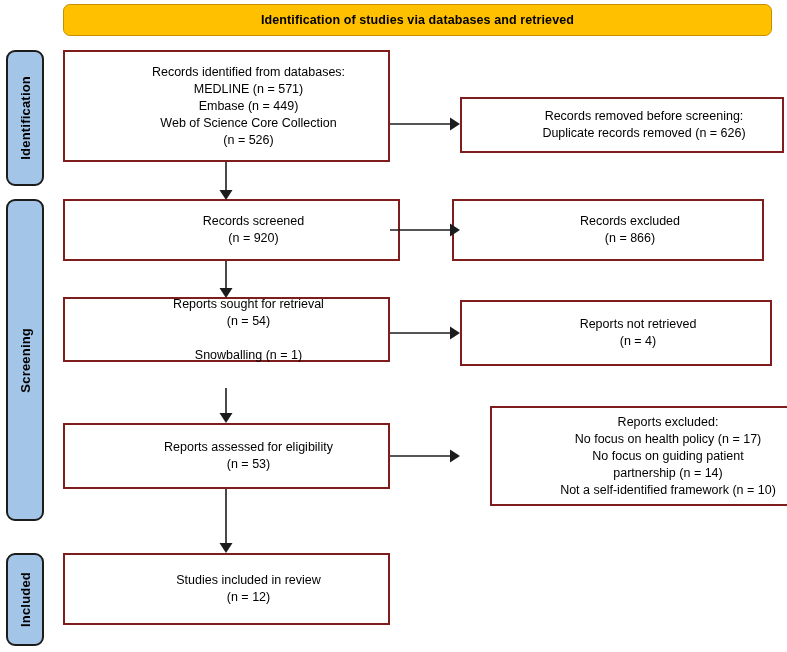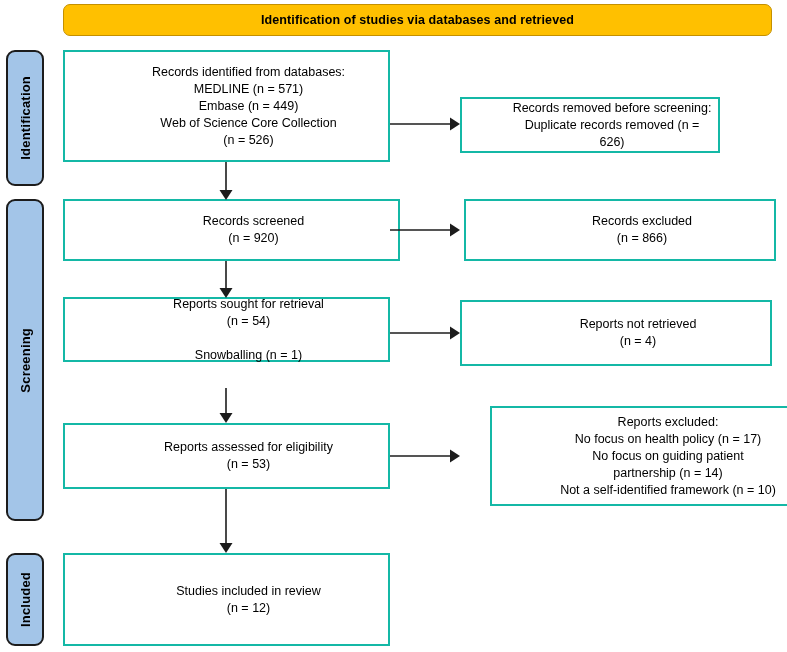--- a/index.html
+++ b/index.html
@@ -62,21 +62,21 @@
     writing-mode: vertical-rl;
     transform: rotate(180deg);
     white-space: nowrap;
     letter-spacing: 0.2px;
   }
 
   
   .box {
     position: absolute;
     background: #ffffff;
-    border: 2px solid #14b8a6;
+    border: 2px solid #7f1d1d;
     box-sizing: border-box;
     display: flex;
     align-items: center;
     justify-content: center;
     text-align: center;
     padding-left: 44px;
   }
   .box-text {
     font-size: 12.5px;
     line-height: 17px;
@@ -114,31 +114,31 @@
   </div>
 
   <div class="box" style="left:63px; top:50px; width:327px; height:112px;">
     <span class="box-text">Records identified from databases:
 MEDLINE (n = 571)
 Embase (n = 449)
 Web of Science Core Collection
 (n = 526)</span>
   </div>
 
-  <div class="box" style="left:460px; top:97px; width:260px; height:56px;">
+  <div class="box" style="left:460px; top:97px; width:324px; height:56px;">
     <span class="box-text">Records removed before screening:
 Duplicate records removed (n = 626)</span>
   </div>
 
   <div class="box" style="left:63px; top:199px; width:337px; height:62px;">
     <span class="box-text">Records screened
 (n = 920)</span>
   </div>
 
-  <div class="box" style="left:464px; top:199px; width:312px; height:62px;">
+  <div class="box" style="left:452px; top:199px; width:312px; height:62px;">
     <span class="box-text">Records excluded
 (n = 866)</span>
   </div>
 
   <div class="box" style="left:63px; top:297px; width:327px; height:65px;">
     <span class="box-text">Reports sought for retrieval
 (n = 54)
 
 Snowballing (n = 1)</span>
   </div>
@@ -154,21 +154,21 @@
   </div>
 
   <div class="box" style="left:460px; top:406px; width:312px; height:100px;margin-left:30px;">
     <span class="box-text">Reports excluded:
 No focus on health policy (n = 17)
 No focus on guiding patient
 partnership (n = 14)
 Not a self-identified framework (n = 10)</span>
   </div>
 
-  <div class="box" style="left:63px; top:553px; width:327px; height:93px;">
+  <div class="box" style="left:63px; top:553px; width:327px; height:72px;">
     <span class="box-text">Studies included in review
 (n = 12)</span>
   </div>
 
   <div class="conn" style="left:390px; top:114px; width:72px; height:20px;">
     <svg width="72" height="20">
       <line x1="0" y1="10" x2="60" y2="10" stroke="#1c1c1c" stroke-width="1.6"></line>
       <polygon points="60,3.5 70,10 60,16.5" fill="#1c1c1c"></polygon>
     </svg>
   </div>

